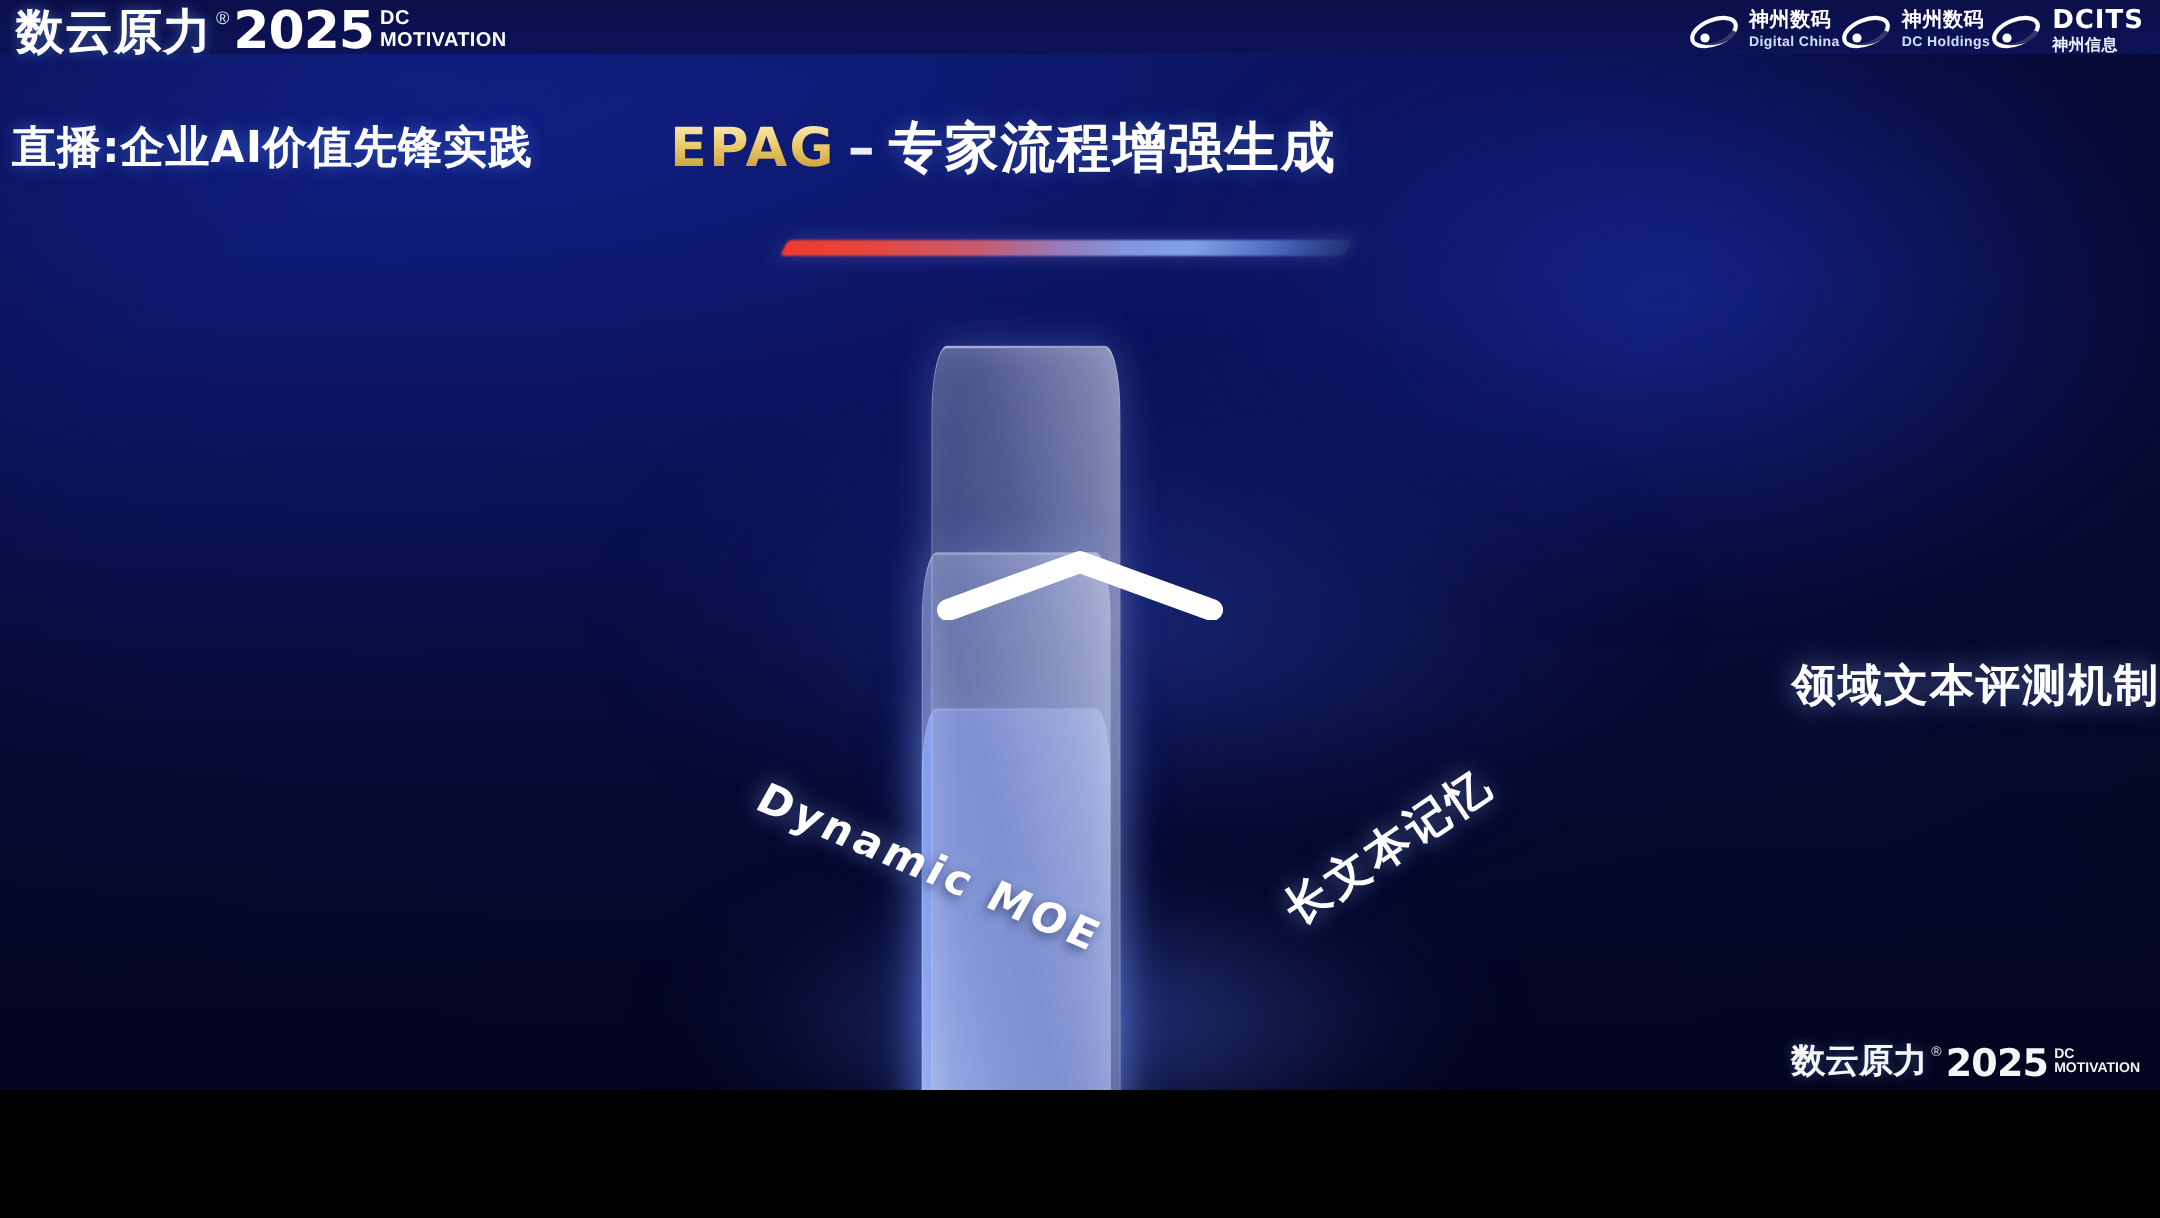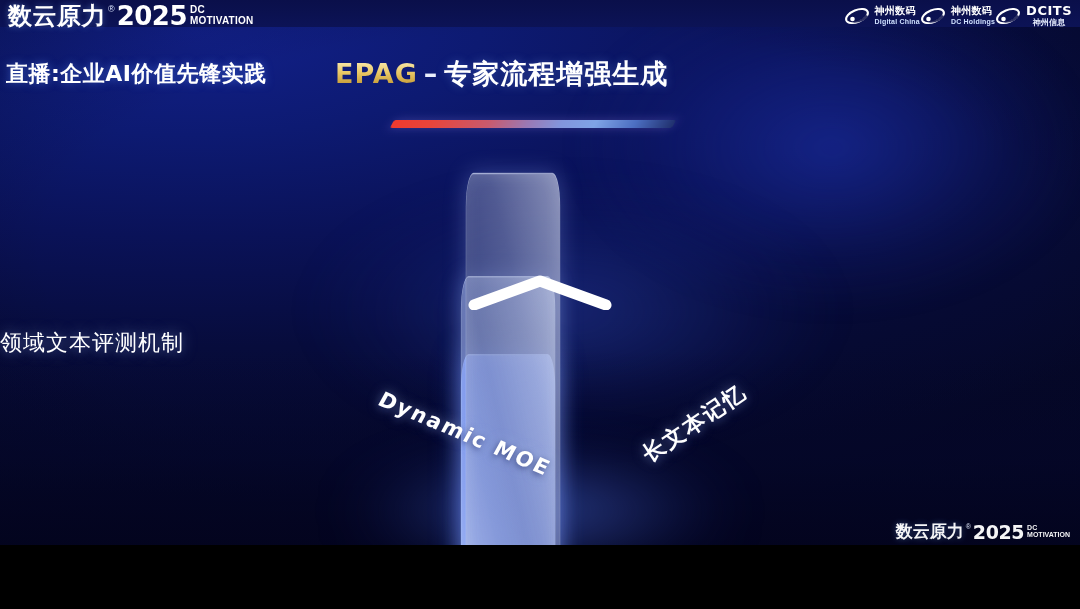--- a/index.html
+++ b/index.html
@@ -88,21 +88,21 @@
   .hdr-title .dash{color:#e9eefc;margin:0 6px;}
   .hdr-title .cn{color:#ffffff;text-shadow:0 0 10px rgba(120,165,255,.35);}
 
   
   .brands{position:absolute;right:8px;top:4px;display:flex;align-items:center;}
   .brand{display:flex;align-items:center;gap:5px;}
   .brand .mark{width:26px;height:20px;flex:0 0 auto;}
   .brand .txt{display:flex;flex-direction:column;line-height:1;}
   .brand .t1{font-size:10px;font-weight:700;color:#ffffff;letter-spacing:.3px;white-space:nowrap;
              font-family:"DejaVu Sans","Liberation Sans",sans-serif;}
-  .brand .t2{font-size:7px;font-weight:700;color:#cfe0ff;letter-spacing:.2px;margin-top:2px;white-space:nowrap;text-align:center;}
+  .brand .t2{font-size:7px;font-weight:700;color:#cfe0ff;letter-spacing:.2px;margin-top:2px;white-space:nowrap;}
   .brand.dcits .t1{font-size:13px;letter-spacing:.5px;}
   .brand.dcits .t2{font-size:8px;color:#eaf1ff;}
 
   
   .rule{
     position:absolute;left:392px;top:120px;width:282px;height:8px;
     background:linear-gradient(90deg,#ef3a2e 0%,#e8453b 14%,#c95a6d 34%,#9a79b4 48%,#8295dd 60%,#7fa3e6 72%,#4c6fc2 86%,#20306e 100%);
     border-radius:2px;
     transform:skewX(-28deg);
     filter:blur(.4px);
@@ -164,25 +164,26 @@
   }
   .glow-bot{top:210px;background:radial-gradient(closest-side,rgba(90,130,255,.55),rgba(50,80,210,.12) 60%,rgba(0,0,0,0) 80%);}
 
   
   .chev{
     position:absolute;left:50%;margin-left:-74px;top:48px;
     width:148px;height:36px;pointer-events:none;
   }
   
   .lbl{
-    position:absolute;left:0;right:0;text-align:left;
-    color:#ffffff;font-weight:400;white-space:nowrap;
+    position:absolute;left:0;right:0;text-align:right;
+    color:#ffffff;font-weight:700;white-space:nowrap;
     font-family:"DejaVu Sans","Liberation Sans",sans-serif;
     text-shadow:0 2px 6px rgba(20,30,90,.75), 0 0 14px rgba(180,205,255,.55);
     pointer-events:none;
+    padding-left:16px;
   }
   .lbl-top{top:102px;font-size:22px;letter-spacing:1px;}
   .lbl-bot{top:282px;font-size:21px;letter-spacing:1.5px;}
 
   .lbl-edge{
     position:absolute;color:#ffffff;font-weight:700;white-space:nowrap;
     font-family:"DejaVu Sans","Liberation Sans",sans-serif;
     text-shadow:0 2px 6px rgba(20,30,90,.7), 0 0 12px rgba(190,212,255,.5);
     pointer-events:none;
   }

